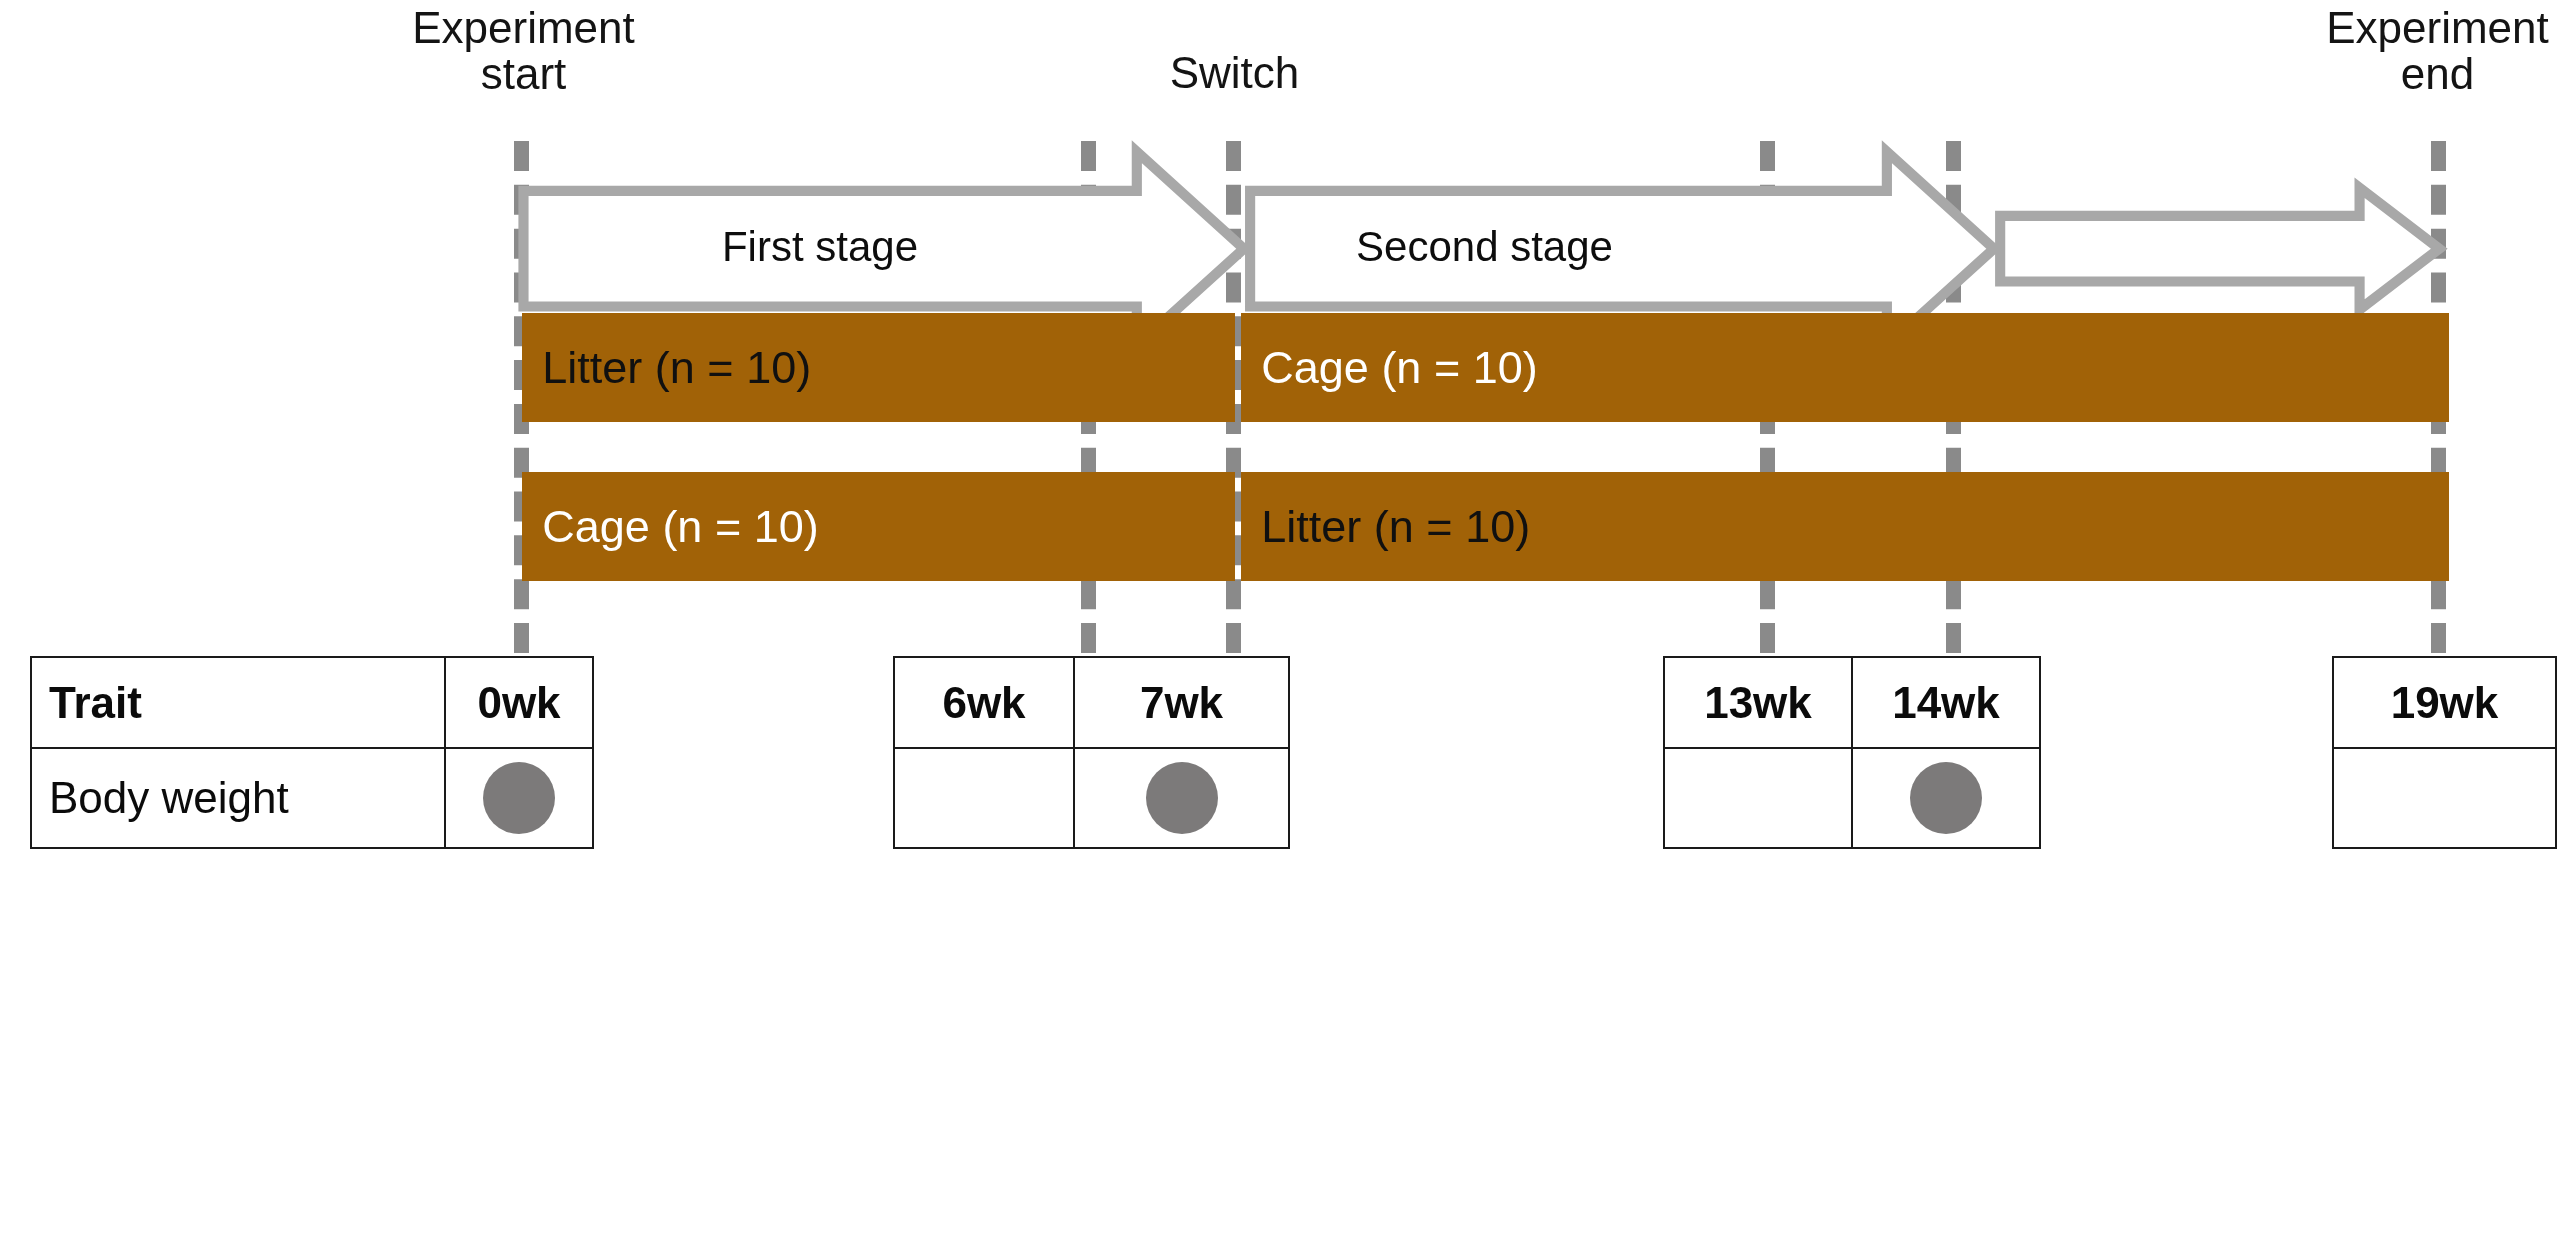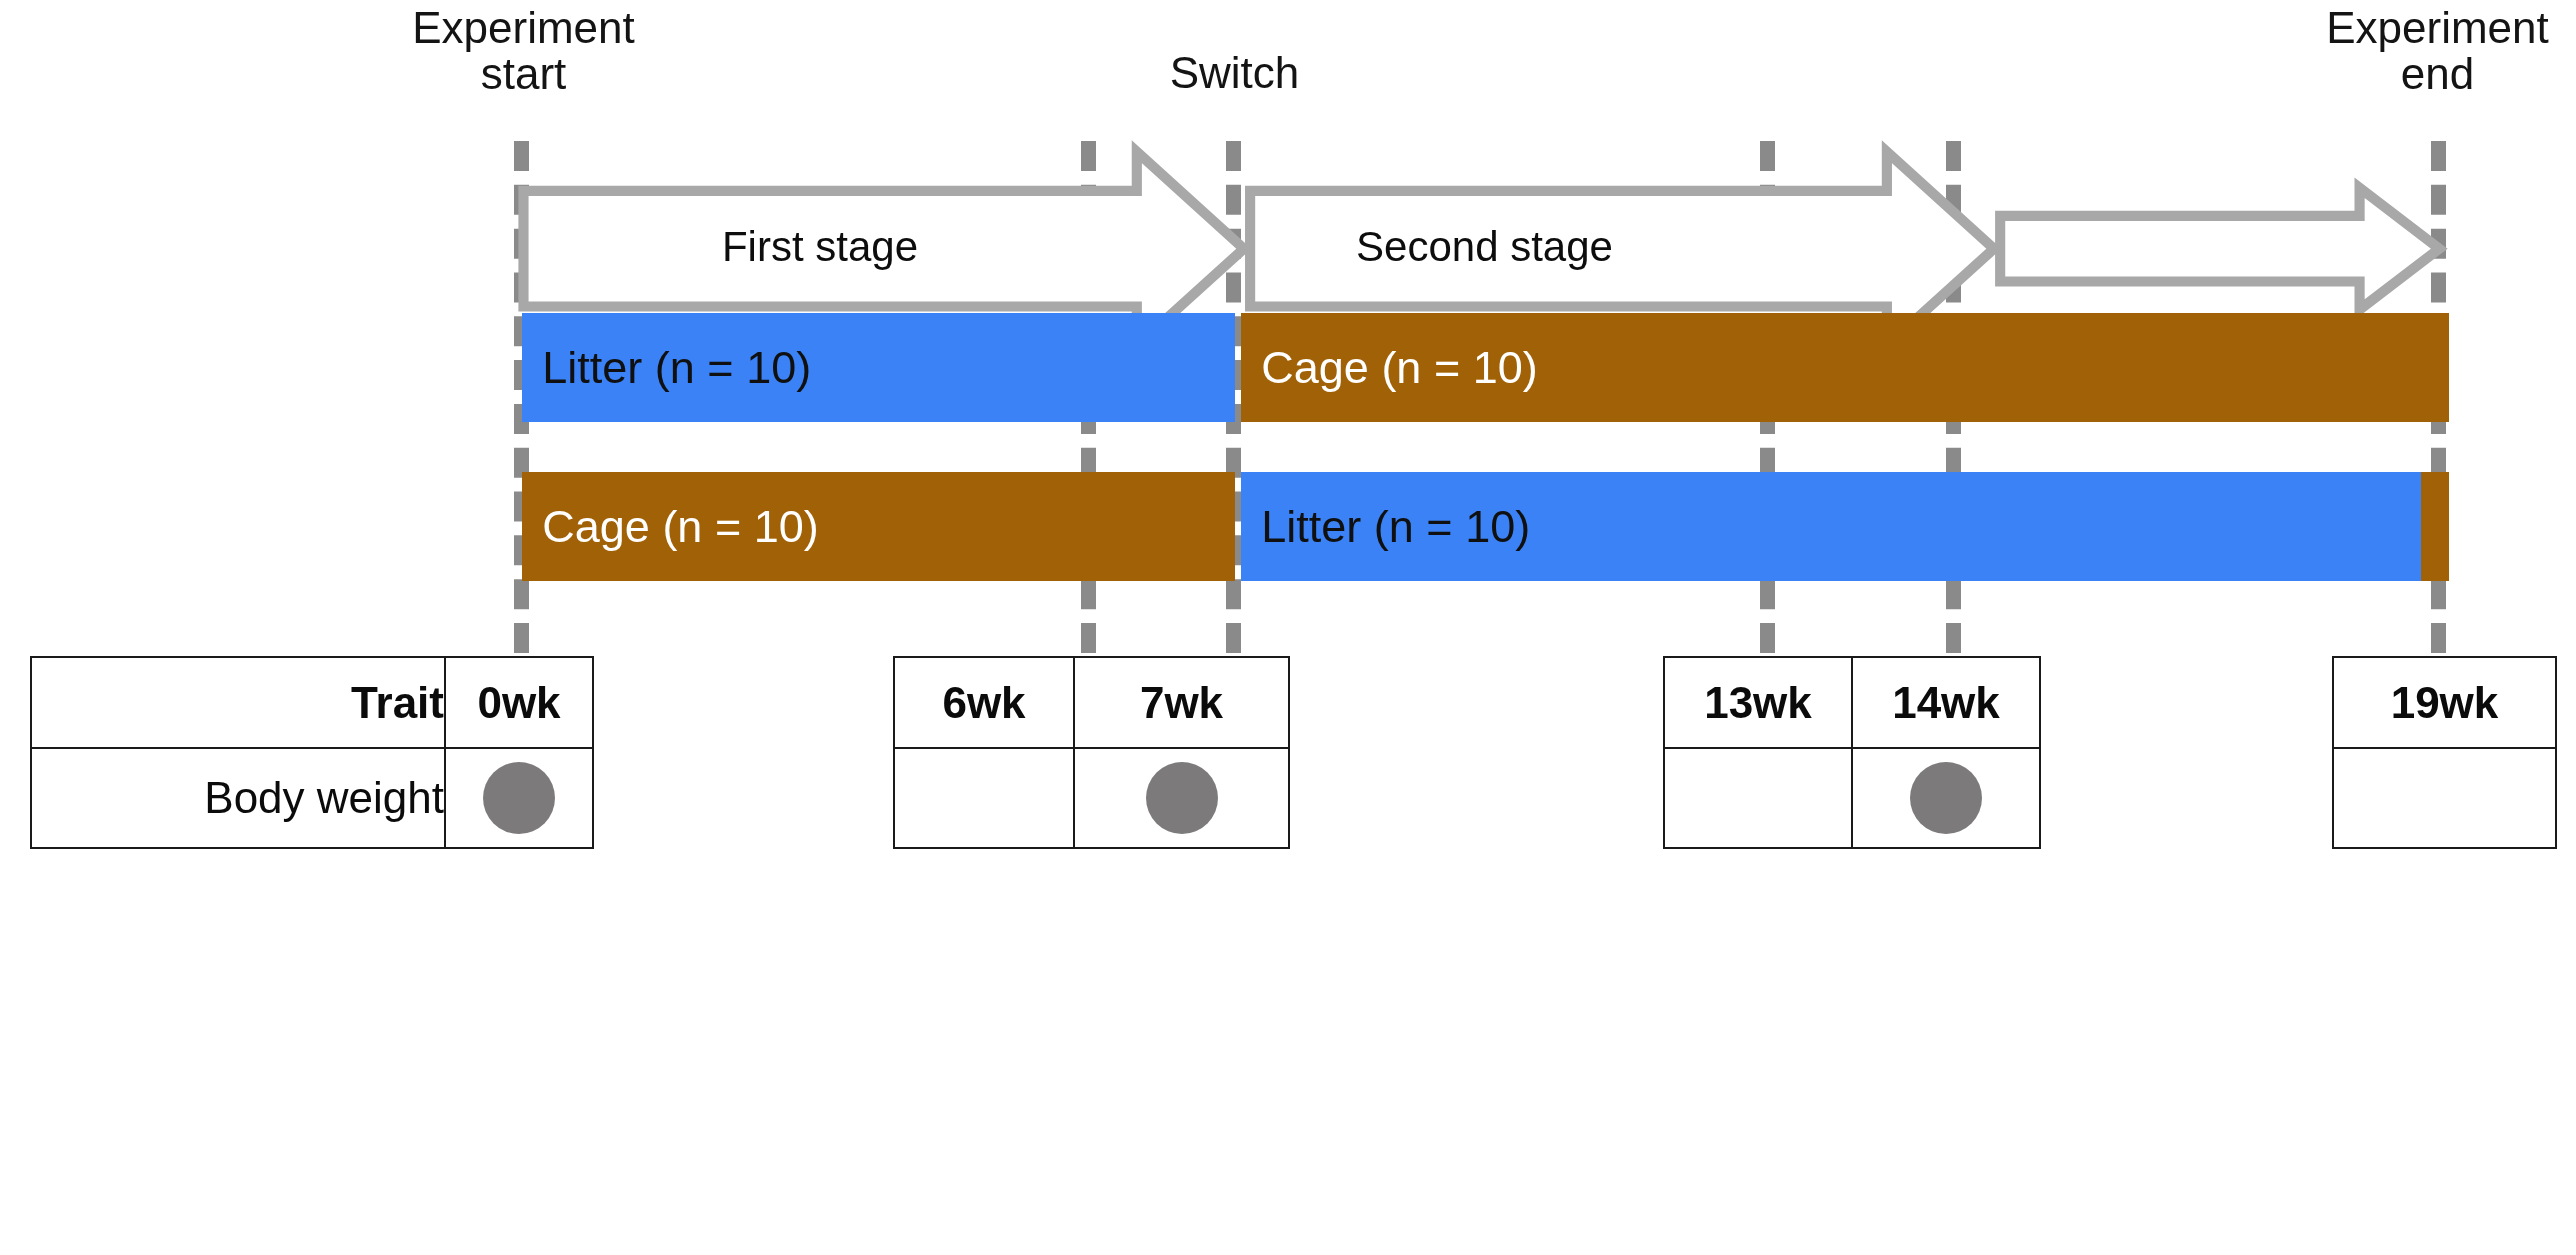--- a/index.html
+++ b/index.html
@@ -20,27 +20,27 @@
   
   #arrows{position:absolute;left:0;top:0;width:2576px;height:1256px;
           pointer-events:none;}
   .arrow-label{position:absolute;font-size:42px;color:#0d0d0d;
                text-align:center;white-space:nowrap;}
 
   
   .bar{position:absolute;display:flex;align-items:center;
        font-size:45px;box-sizing:border-box;}
   .bar span{padding-left:20.3px;}
-  .bar.light{background:#3b82f6;color:#101010;}
+  .bar.light{background:#a16207;color:#101010;}
   .bar.dark{background:#a16207;color:#ffffff;}
 
   
   #tbl{position:absolute;border-collapse:collapse;table-layout:fixed;}
   #tbl td,#tbl th{border:2.3px solid #1a1a1a;padding:0;margin:0;
-        font-size:44px;font-weight:normal;text-align:right;
+        font-size:44px;font-weight:normal;text-align:left;
         vertical-align:middle;color:#0b0b0b;background:#fff;}
   #tbl th{font-weight:bold;}
   #tbl td.lbl,#tbl th.lbl{padding-left:17px;line-height:1.12;}
   #tbl th.wk{text-align:center;font-weight:bold;}
   #tbl td.gap,#tbl th.gap{border-top:none;border-bottom:none;}
   #tbl .nb{border:none;}
   .dot{width:72px;height:72px;border-radius:50%;background:#7c7a7a;
        margin:0 auto;}
   .cellc{text-align:center;}
 </style>

